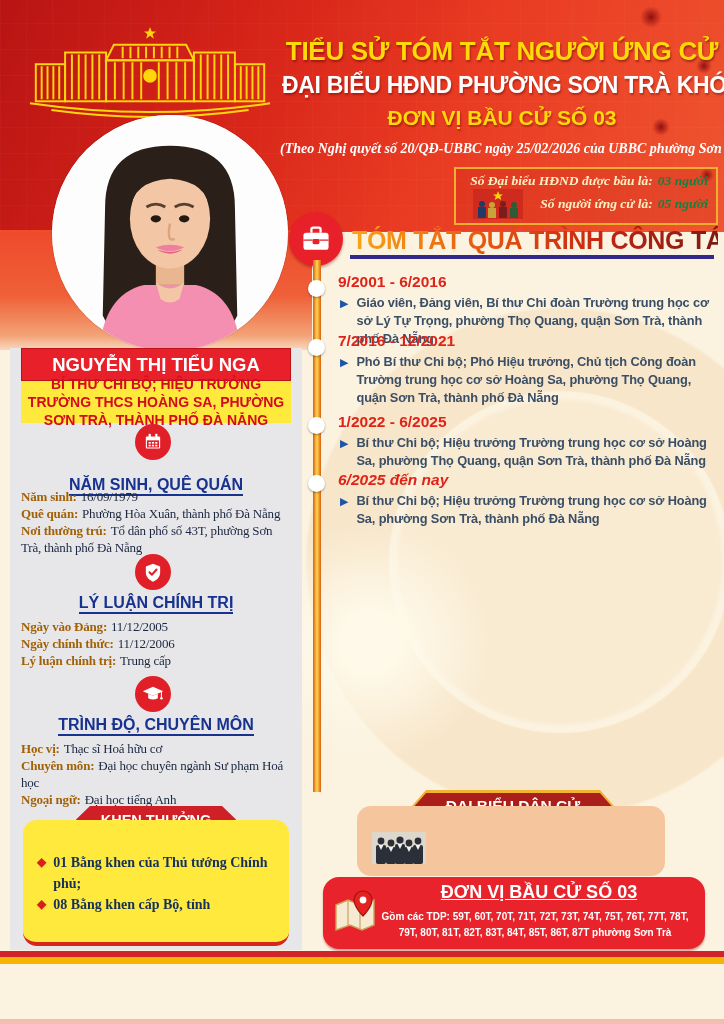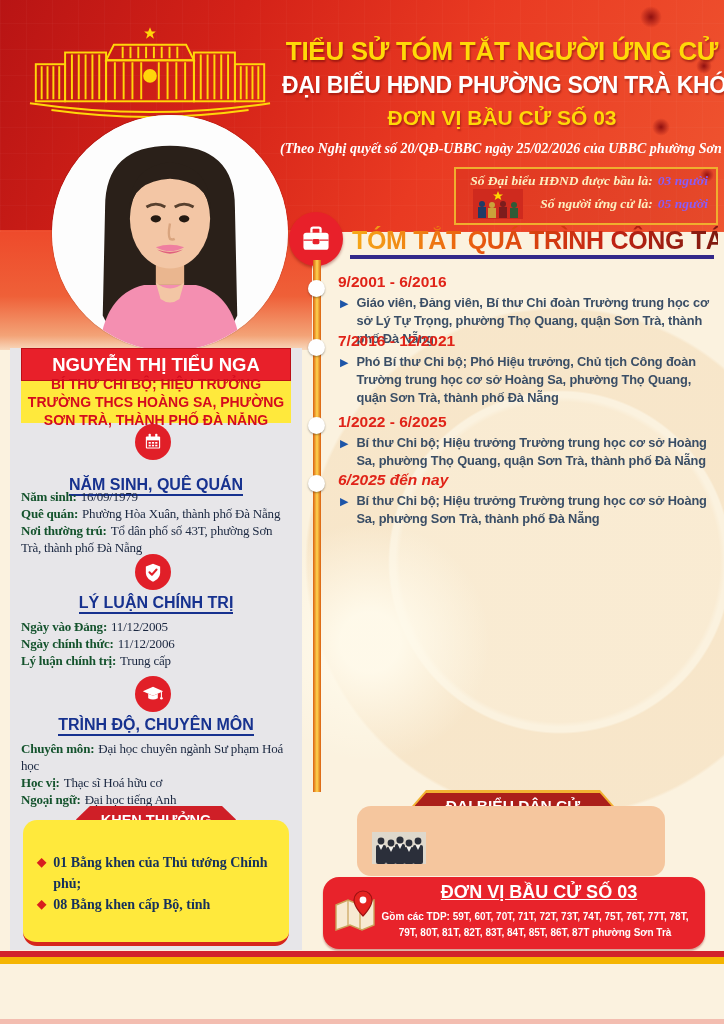--- a/index.html
+++ b/index.html
@@ -26,21 +26,21 @@
   .t3{position:absolute;left:282px;top:106px;width:440px;text-align:center;white-space:nowrap;
       font-size:21px;font-weight:bold;color:#ffd908;text-shadow:1px 2px 2px rgba(90,0,0,.4);}
   .sub{position:absolute;left:280px;top:141px;width:444px;text-align:center;white-space:nowrap;
       font-family:"Liberation Serif",serif;font-style:italic;font-weight:bold;font-size:14px;color:#ffffff;}
 
   .ibox{position:absolute;left:454px;top:167px;width:260px;height:54px;
         border:2px solid #efae2e;background:rgba(190,30,20,.18);}
   .iline{position:absolute;right:8px;white-space:nowrap;
          font-family:"Liberation Serif",serif;font-style:italic;font-weight:bold;font-size:13.5px;}
   .iline .lbl{color:#fdf0c0;}
-  .iline .val{color:#8b5cf6;margin-left:5px;}
+  .iline .val{color:#15803d;margin-left:5px;}
   .ithumb{position:absolute;left:17px;top:20px;}
 
   
   .photo{position:absolute;left:52px;top:115px;width:236px;height:236px;border-radius:50%;
          background:#ffffff;box-shadow:0 0 0 1px rgba(0,0,0,.08);overflow:hidden;}
 
   
   .panel{position:absolute;left:10px;top:348px;width:292px;height:602px;background:#e7e6e9;}
   .namebox{position:absolute;left:11px;top:0;width:270px;height:33px;background:#e8202a;
            border:1px solid #bc1018;box-sizing:border-box;
@@ -48,21 +48,21 @@
            color:#fff;font-weight:bold;font-size:18.5px;white-space:nowrap;}
   .posbox{position:absolute;left:11px;top:33px;width:270px;height:42px;background:#ffe93c;
           box-sizing:border-box;padding:3px 5px;display:flex;align-items:center;
           text-align:center;color:#d40b1e;font-weight:bold;font-size:14px;line-height:1.3;}
   .cicon{position:absolute;width:36px;height:36px;border-radius:50%;background:#e11f28;left:125px;
          display:flex;align-items:center;justify-content:center;}
   .sec-h{position:absolute;left:0;width:100%;text-align:center;font-size:16px;font-weight:bold;color:#17328f;}
   .sec-h span{border-bottom:2px solid #17328f;padding-bottom:1px;}
   .rows{position:absolute;left:11px;width:272px;font-family:"Liberation Serif",serif;
         font-size:13px;line-height:17px;color:#1a2740;letter-spacing:-.2px;}
-  .rows b{margin-right:4px;color:#14532d;}
+  .rows b{margin-right:4px;color:#a16207;}
 
   .aw-banner{position:absolute;left:66px;top:458px;width:160px;height:27px;background:#cf1f27;
              clip-path:polygon(14px 0,calc(100% - 14px) 0,100% 50%,calc(100% - 14px) 100%,14px 100%,0 50%);
              display:flex;align-items:center;justify-content:center;
              color:#fff;font-weight:bold;font-size:14.5px;filter:drop-shadow(0 2px 1px rgba(120,10,10,.5));}
   .aw-box{position:absolute;left:13px;top:472px;width:266px;height:126px;background:#ffe93c;
           border-radius:14px;border-bottom:4px solid #d6261c;box-sizing:border-box;
           padding:32px 10px 0 12px;}
   .aw-item{display:flex;font-family:"Liberation Serif",serif;font-weight:bold;font-size:14px;
            line-height:21px;color:#15305c;}
@@ -251,22 +251,22 @@
         <polygon points="20,8 37,15.5 20,23 3,15.5" fill="#fff"></polygon>
         <path d="M12,19.5 V27 Q20,31.5 28,27 V19.5 L20,23 Z" fill="#fff"></path>
         <path d="M34,16.5 V25" stroke="#fff" stroke-width="1.8"></path>
         <circle cx="34" cy="27" r="2.2" fill="#fff"></circle>
       </svg>
     </div>
     <div class="sec-h" style="top:368px;">
       <span>TRÌNH ĐỘ, CHUYÊN MÔN</span>
     </div>
     <div class="rows" style="top:392px;">
+      <div><b>Học vị:</b><span>Thạc sĩ Hoá hữu cơ</span></div>
       <div><b>Chuyên môn:</b><span>Đại học chuyên ngành Sư phạm Hoá học</span></div>
-      <div><b>Học vị:</b><span>Thạc sĩ Hoá hữu cơ</span></div>
       <div><b>Ngoại ngữ:</b><span>Đại học tiếng Anh</span></div>
     </div>
 
     <div class="aw-banner">
       <span>KHEN THƯỞNG</span>
     </div>
     <div class="aw-box">
       <div class="aw-item">
         <span class="dia">◆</span>
         <span>01 Bằng khen của Thủ tướng Chính phủ;</span>

